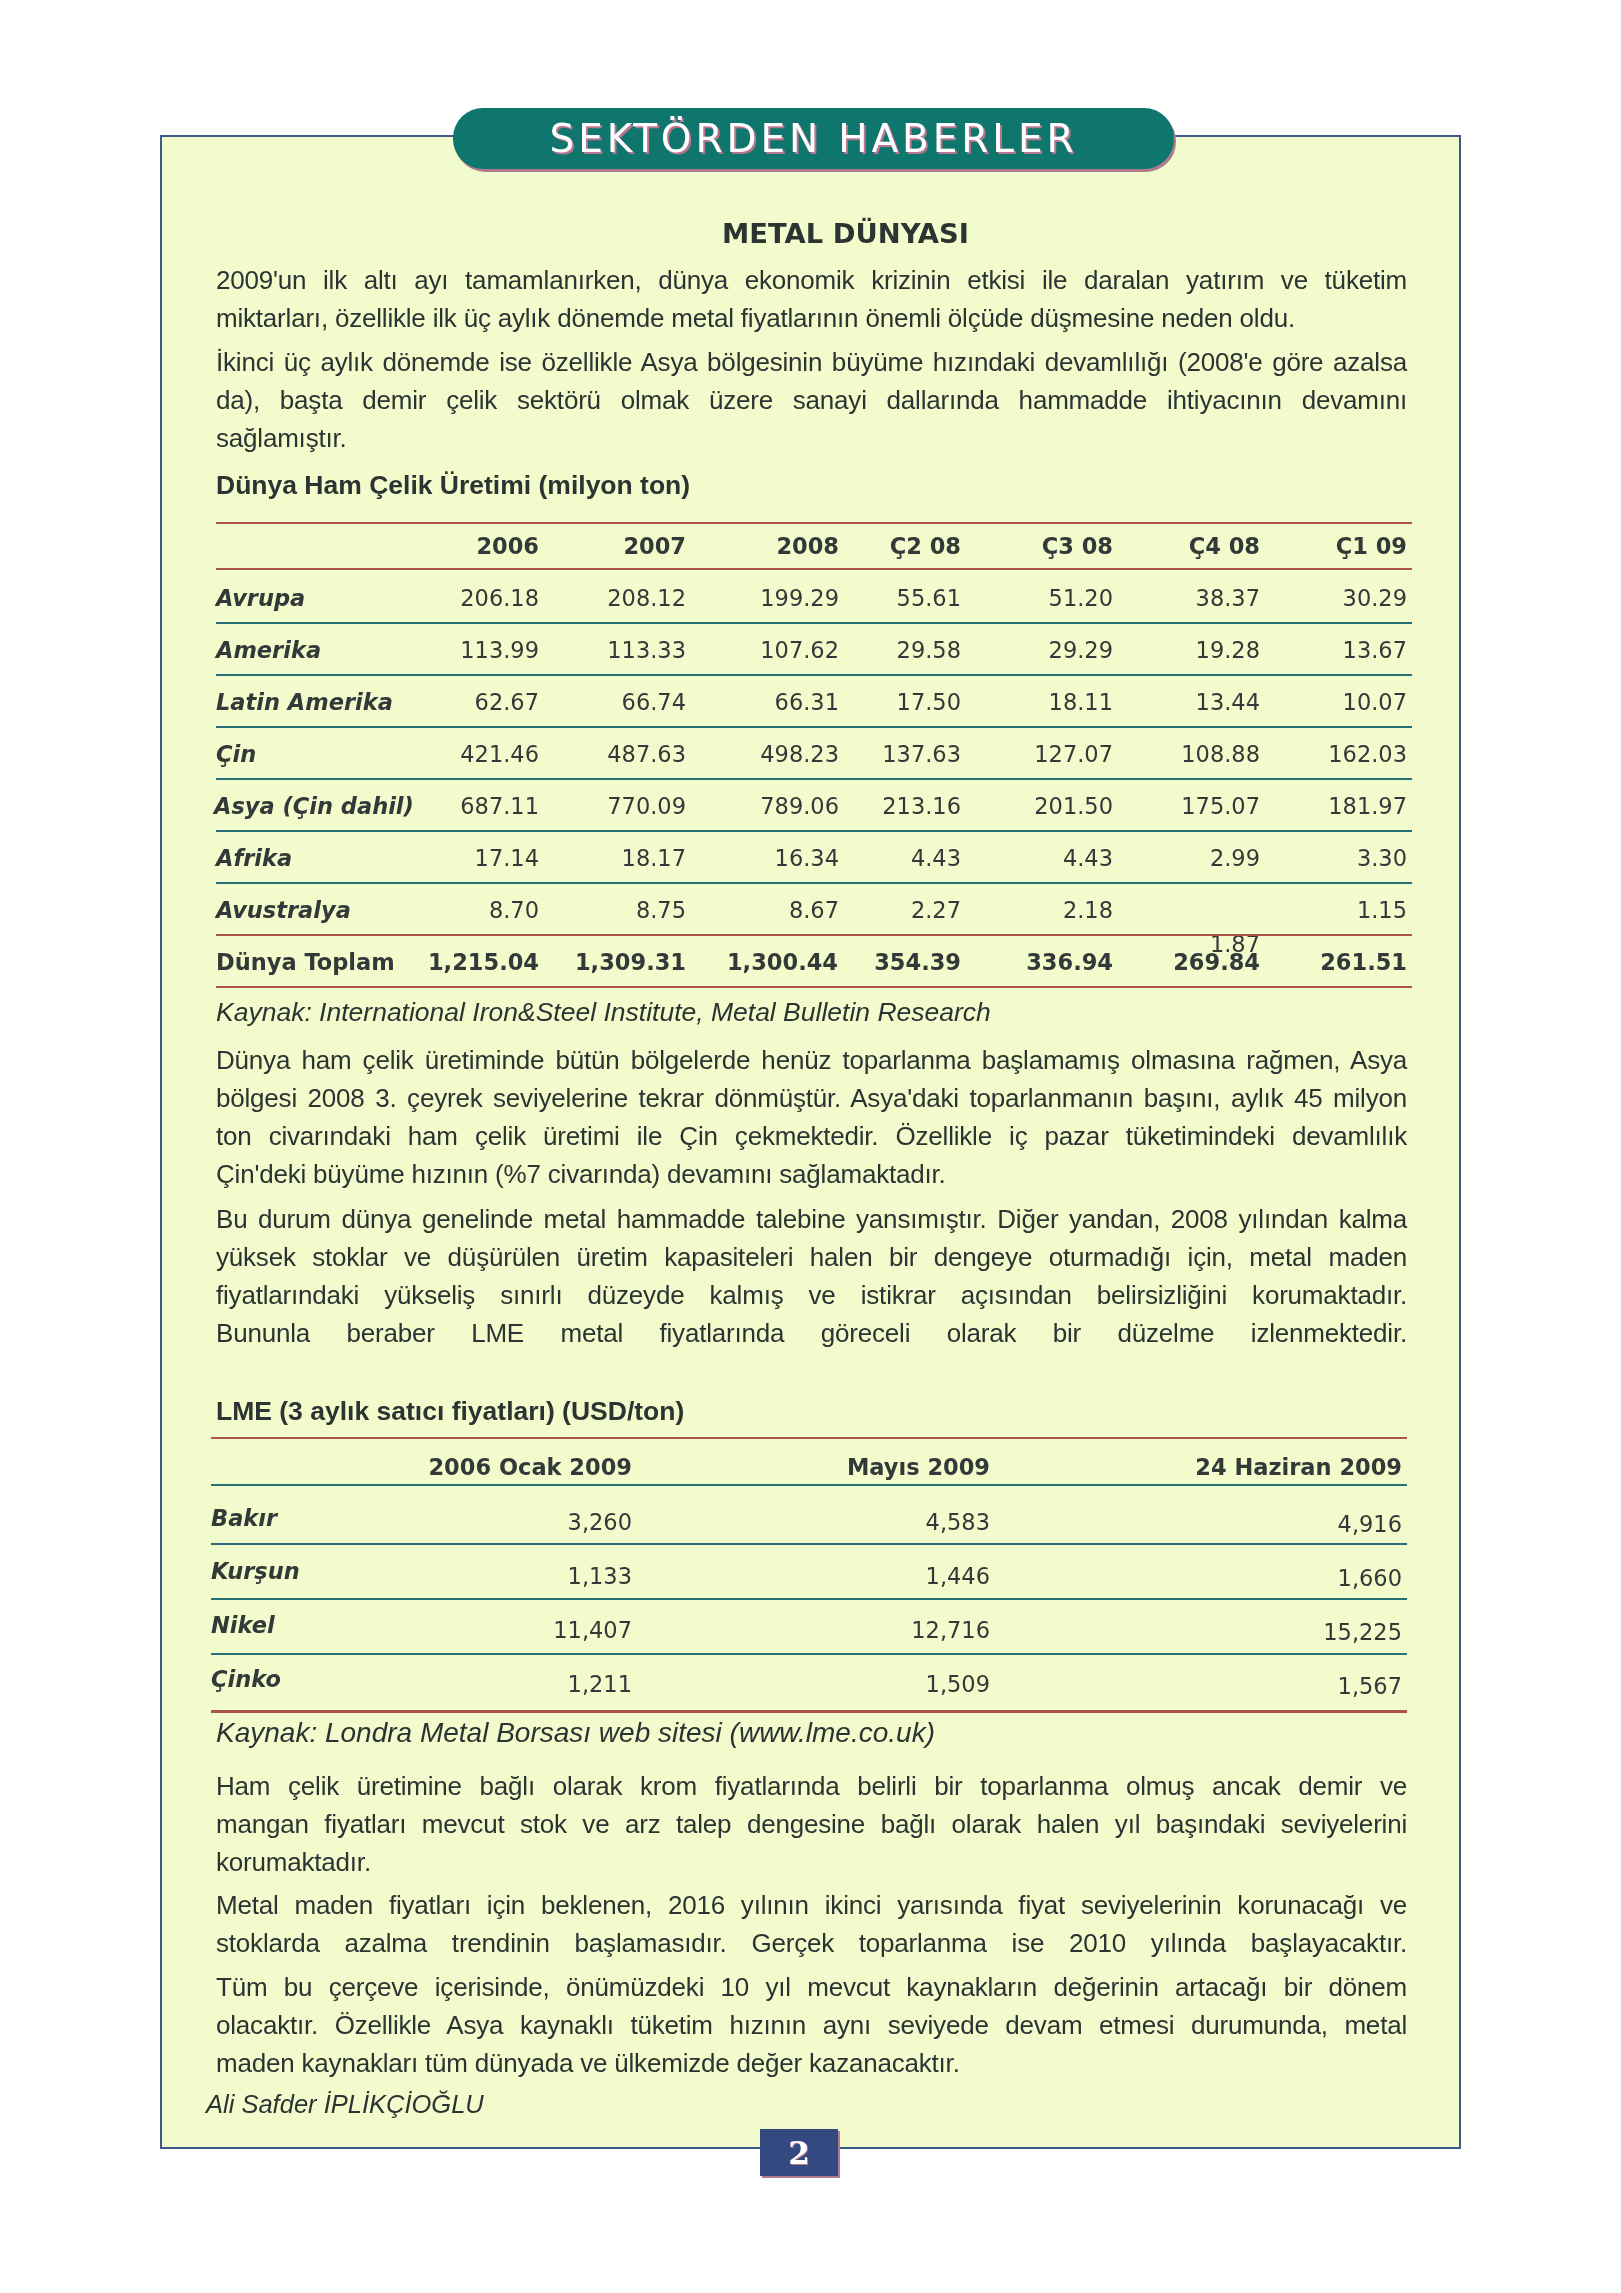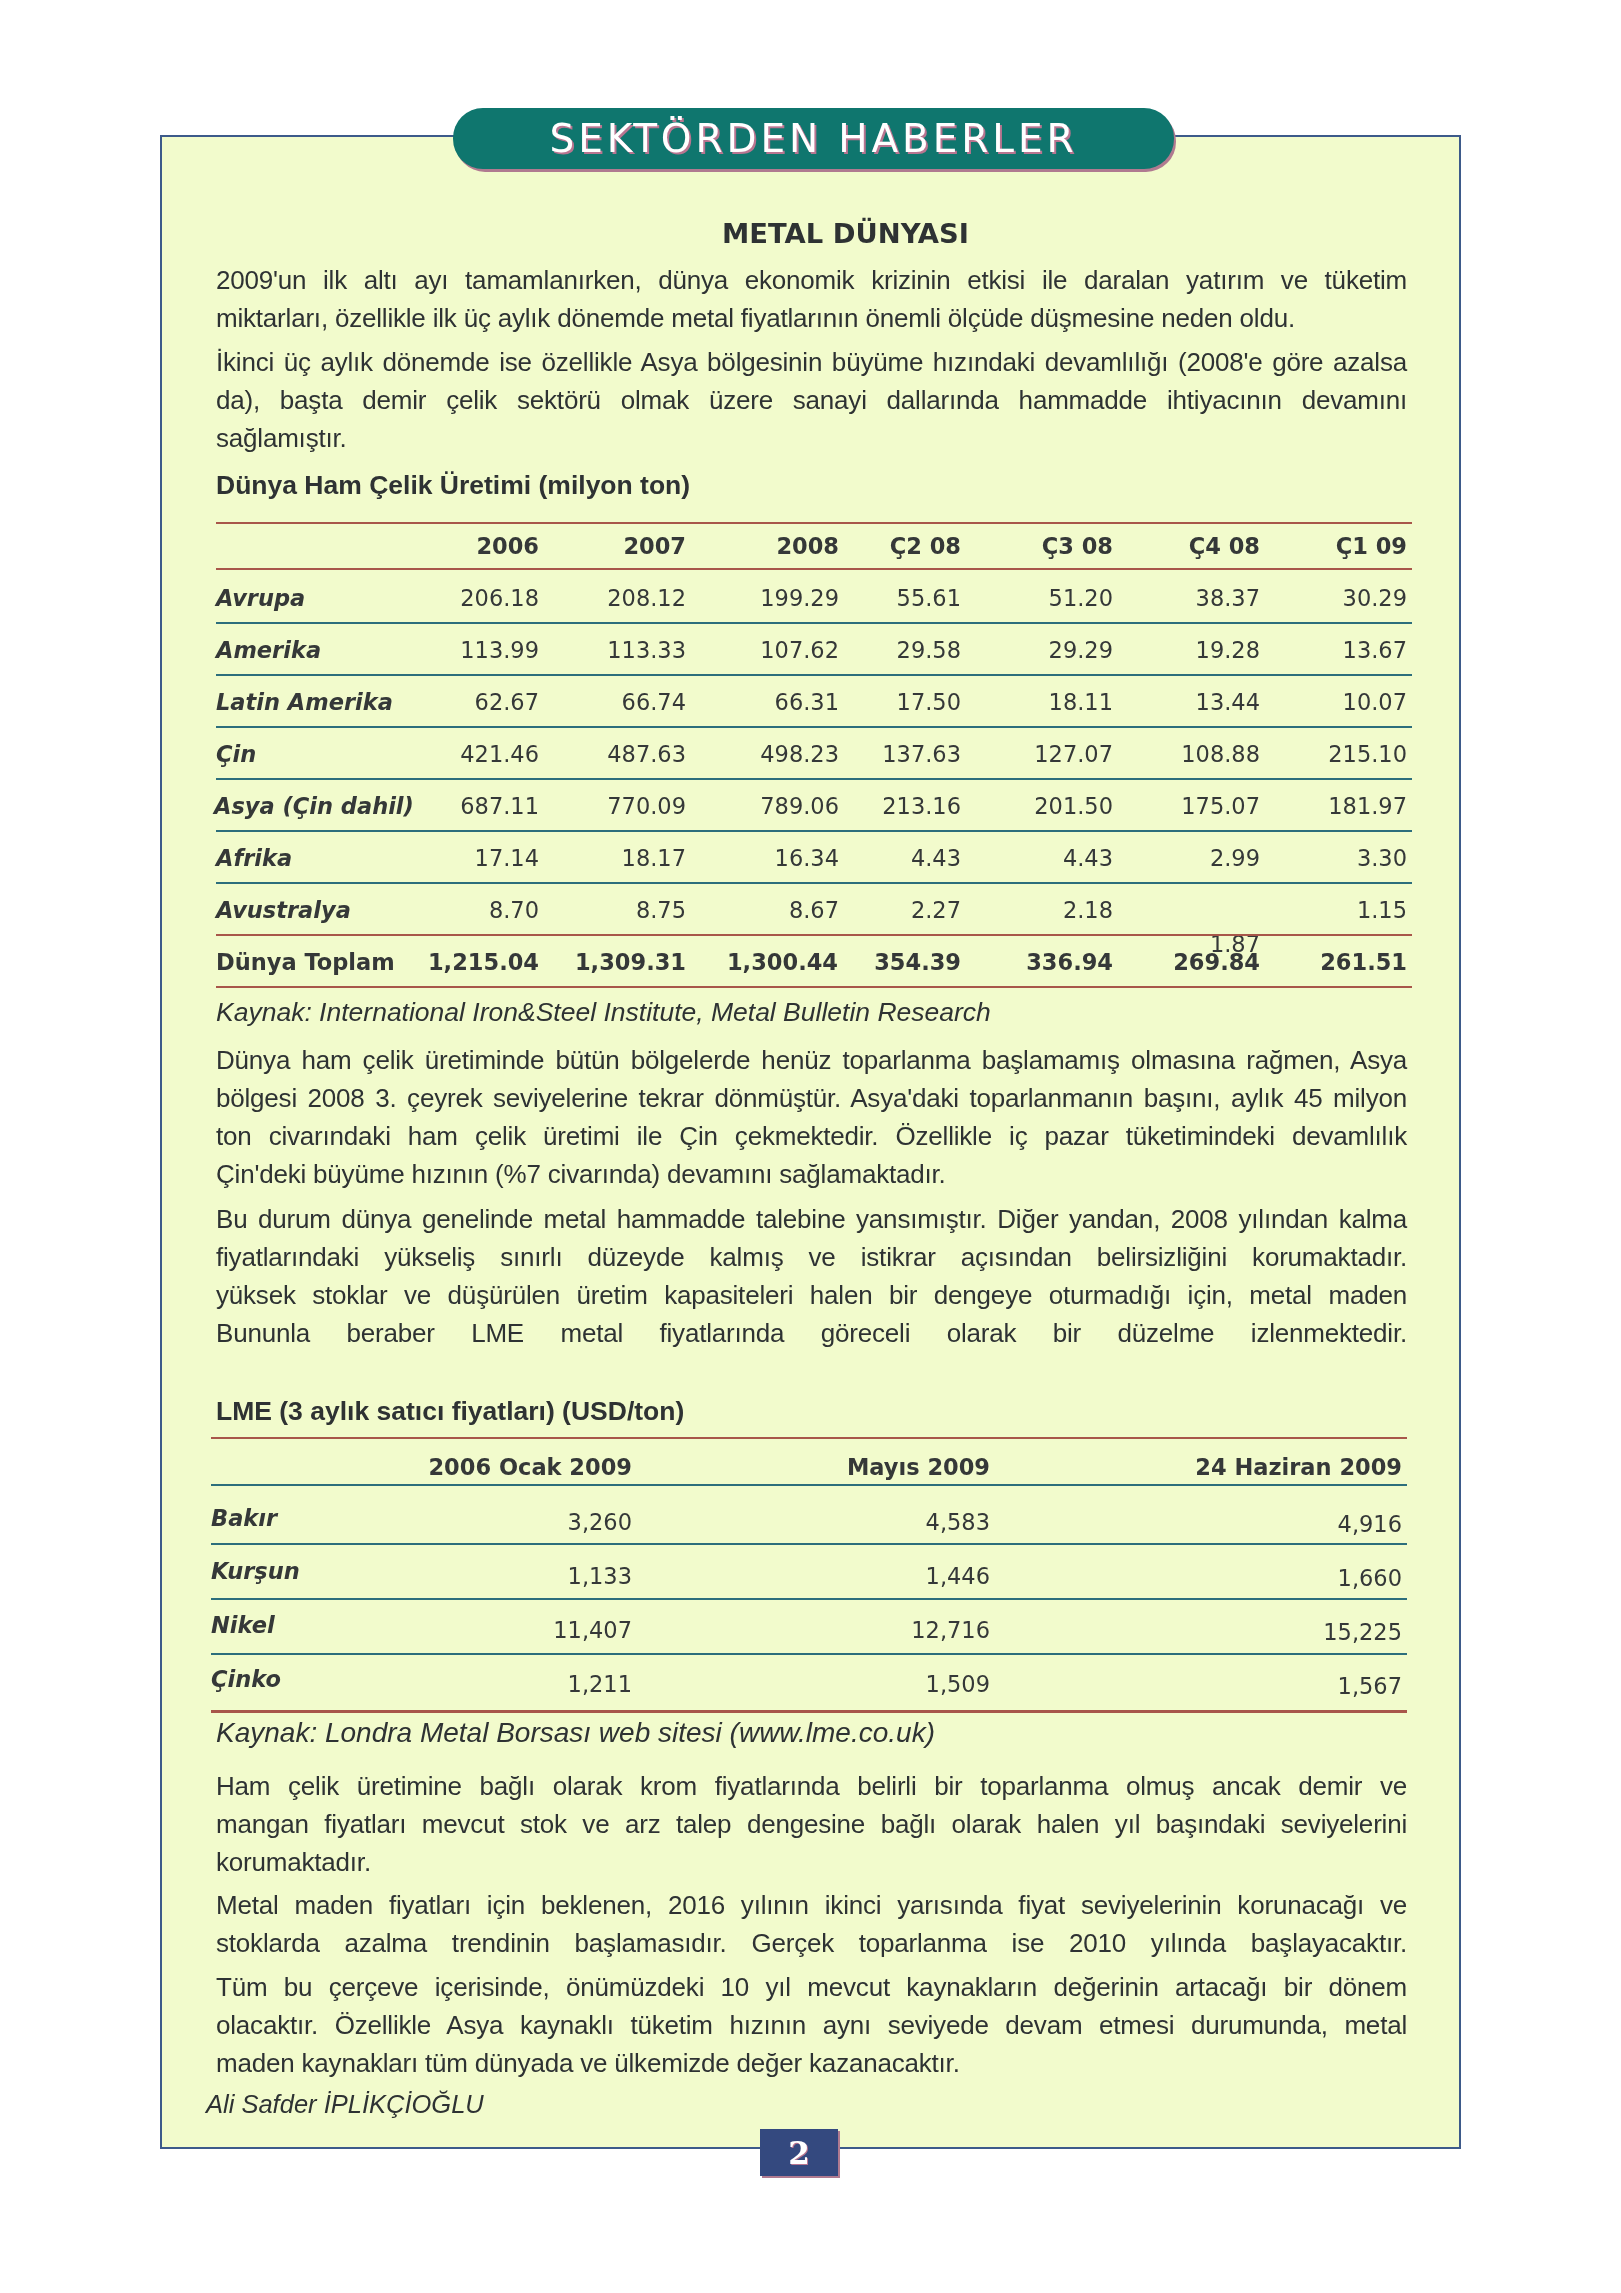--- a/index.html
+++ b/index.html
@@ -125,21 +125,21 @@
   </div>
 
   <div>
     <div class="cell rlabel" style="left:216px; top:741px;">Çin</div>
     <div class="cell num" style="left:421px; width:118px; top:741px;">421.46</div>
     <div class="cell num" style="left:568px; width:118px; top:741px;">487.63</div>
     <div class="cell num" style="left:716px; width:123px; top:741px;">498.23</div>
     <div class="cell num" style="left:843px; width:118px; top:741px;">137.63</div>
     <div class="cell num" style="left:990px; width:123px; top:741px;">127.07</div>
     <div class="cell num" style="left:1142px; width:118px; top:741px;">108.88</div>
-    <div class="cell num" style="left:1289px; width:118px; top:741px;">215.10</div>
+    <div class="cell num" style="left:1289px; width:118px; top:741px;">162.03</div>
     <div class="hline teal" style="left:216px; width:1196px; top:778px;"></div>
   </div>
 
   <div>
     <div class="cell rlabel" style="left:214px; top:793px;">Asya (Çin dahil)</div>
     <div class="cell num" style="left:421px; width:118px; top:793px;">687.11</div>
     <div class="cell num" style="left:568px; width:118px; top:793px;">770.09</div>
     <div class="cell num" style="left:716px; width:123px; top:793px;">789.06</div>
     <div class="cell num" style="left:843px; width:118px; top:793px;">213.16</div>
     <div class="cell num" style="left:990px; width:123px; top:793px;">201.50</div>
@@ -189,22 +189,22 @@
 
 <div class="para" style="top:1041px;">
   <span class="ln">Dünya ham çelik üretiminde bütün bölgelerde henüz toparlanma başlamamış olmasına rağmen, Asya</span>
   <span class="ln">bölgesi 2008 3. çeyrek seviyelerine tekrar dönmüştür. Asya'daki toparlanmanın başını, aylık 45 milyon</span>
   <span class="ln">ton civarındaki ham çelik üretimi ile Çin çekmektedir. Özellikle iç pazar tüketimindeki devamlılık</span>
   <span class="ln last">Çin'deki büyüme hızının (%7 civarında) devamını sağlamaktadır.</span>
 </div>
 
 <div class="para" style="top:1200px;">
   <span class="ln">Bu durum dünya genelinde metal hammadde talebine yansımıştır. Diğer yandan, 2008 yılından kalma</span>
+  <span class="ln">yüksek stoklar ve düşürülen üretim kapasiteleri halen bir dengeye oturmadığı için, metal maden</span>
   <span class="ln">fiyatlarındaki yükseliş sınırlı düzeyde kalmış ve istikrar açısından belirsizliğini korumaktadır.</span>
-  <span class="ln">yüksek stoklar ve düşürülen üretim kapasiteleri halen bir dengeye oturmadığı için, metal maden</span>
   <span class="ln">Bununla beraber LME metal fiyatlarında göreceli olarak bir düzelme izlenmektedir.</span>
 </div>
 
 <div class="heading" style="top:1396px;">LME (3 aylık satıcı fiyatları)   (USD/ton)</div>
 
 <div>
   <div class="hline red" style="left:211px; width:1196px; top:1437px;"></div>
   <div class="cell hdr" style="left:372px; width:260px; top:1454px;">2006 Ocak 2009</div>
   <div class="cell hdr" style="left:765px; width:225px; top:1454px;">Mayıs 2009</div>
   <div class="cell hdr" style="left:1108px; width:294px; top:1454px;">24 Haziran 2009</div>

